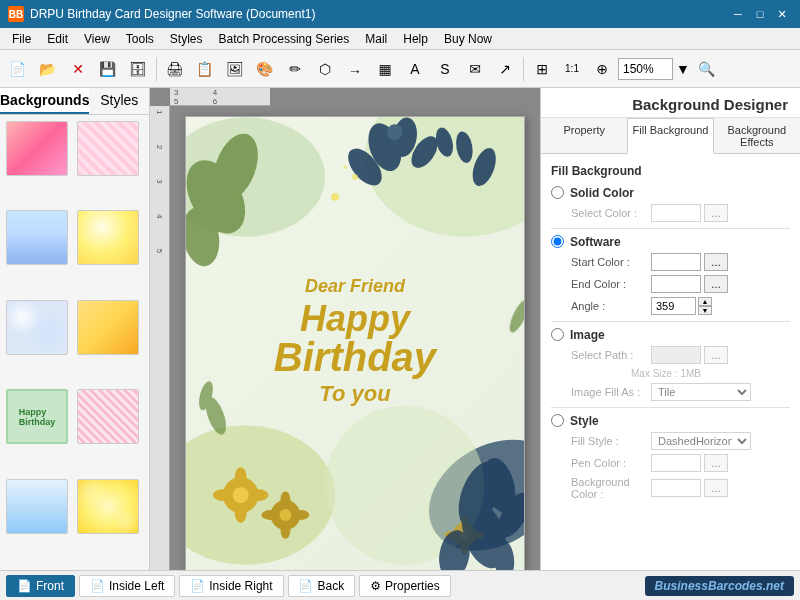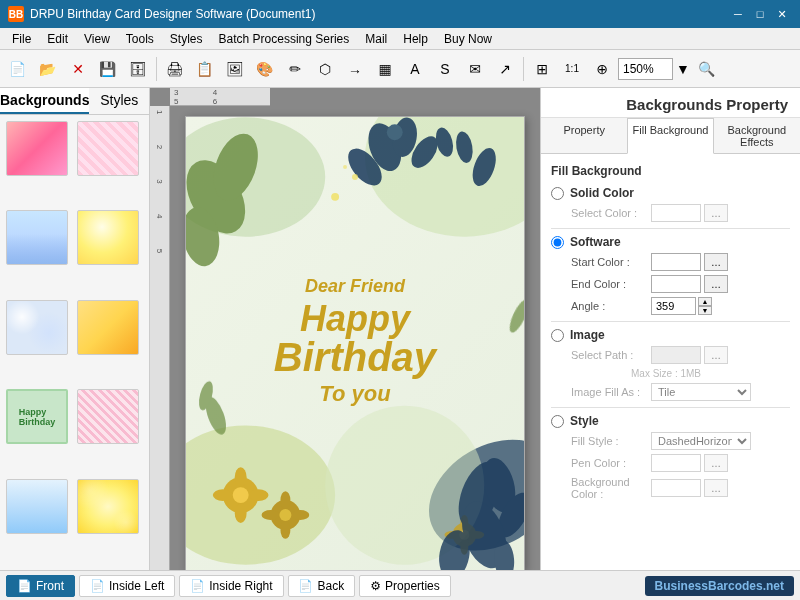--- a/index.html
+++ b/index.html
@@ -61,21 +61,21 @@
     
     .right-panel { width: 260px; background: white; border-left: 1px solid #ccc; display: flex; flex-direction: column; }
     .right-panel-title { background: white; padding: 8px 12px 4px; font-size: 15px; font-weight: bold; color: #333; text-align: right; border-bottom: 1px solid #e0e0e0; }
     .panel-tabs { display: flex; border-bottom: 1px solid #ccc; background: #f5f5f5; }
     .panel-tab { flex: 1; padding: 5px 4px; text-align: center; cursor: pointer; font-size: 11px; border: 1px solid transparent; border-bottom: none; color: #333; }
     .panel-tab.active { background: white; border-color: #ccc; border-bottom: 1px solid white; margin-bottom: -1px; z-index: 1; }
     .panel-content { padding: 10px; flex: 1; overflow-y: auto; }
     .section-title { font-weight: bold; font-size: 12px; margin-bottom: 8px; color: #333; }
 
     .fill-group { margin-bottom: 6px; }
-    .radio-row { display: flex; align-items: flex-end; gap: 6px; margin-bottom: 4px; }
+    .radio-row { display: flex; align-items: flex-start; gap: 6px; margin-bottom: 4px; }
     .radio-row input[type=radio] { margin: 0; }
     .radio-label { font-size: 12px; font-weight: bold; color: #333; }
     .field-row { display: flex; align-items: center; margin-bottom: 4px; padding-left: 20px; }
     .field-label { width: 80px; font-size: 11px; color: #555; }
     .color-swatch { width: 50px; height: 18px; border: 1px solid #aaa; background: white; }
     .browse-btn { width: 24px; height: 18px; border: 1px solid #aaa; background: #f0f0f0; cursor: pointer; display: flex; align-items: center; justify-content: center; font-size: 10px; margin-left: 3px; }
     .section-divider { border: none; border-top: 1px solid #e0e0e0; margin: 6px 0; }
 
     .disabled-row { opacity: 0.5; }
     .angle-row { display: flex; align-items: center; margin-bottom: 4px; padding-left: 20px; }
@@ -85,21 +85,21 @@
 
     .select-box { height: 18px; border: 1px solid #aaa; background: white; font-size: 11px; padding: 0 2px; width: 100px; }
 
     
     .bottom-bar { height: 30px; background: #f0f0f0; border-top: 1px solid #ccc; display: flex; align-items: center; padding: 0 6px; gap: 4px; justify-content: space-between; }
     .bottom-tabs { display: flex; gap: 4px; }
     .bottom-tab { display: flex; align-items: center; gap: 4px; padding: 3px 10px; background: white; border: 1px solid #ccc; cursor: pointer; font-size: 11px; border-radius: 2px; }
     .bottom-tab.active { background: #1a6b9a; color: white; border-color: #1a6b9a; }
     .bottom-tab-icon { font-size: 12px; }
     .brand-badge { background: #1a3a5c; color: white; padding: 3px 10px; font-size: 12px; font-weight: bold; border-radius: 3px; }
-    .brand-badge span { color: #7db8e8; }
+    .brand-badge span { color: #7db8e8; font-style: italic; }
 
     
     .floral-svg { position: absolute; inset: 0; width: 100%; height: 100%; }
   </style>
 </head>
 <body>
 
 <div class="title-bar">
   <div class="title-bar-left">
     <div class="title-bar-icon">BB</div>
@@ -270,21 +270,21 @@
       <div class="card-text-area">
         <div class="card-dear">Dear Friend</div>
         <div class="card-happy">Happy</div>
         <div class="card-birthday">Birthday</div>
         <div class="card-toyou">To you</div>
       </div>
     </div>
   </div>
 
   <div class="right-panel">
-    <div class="right-panel-title">Backgrounds Property</div>
+    <div class="right-panel-title">Background Designer</div>
     <div class="panel-tabs">
       <div class="panel-tab">Property</div>
       <div class="panel-tab active">Fill Background</div>
       <div class="panel-tab">Background Effects</div>
     </div>
 
     <div class="panel-content">
       <div class="section-title">Fill Background</div>
 
       <div class="fill-group">

